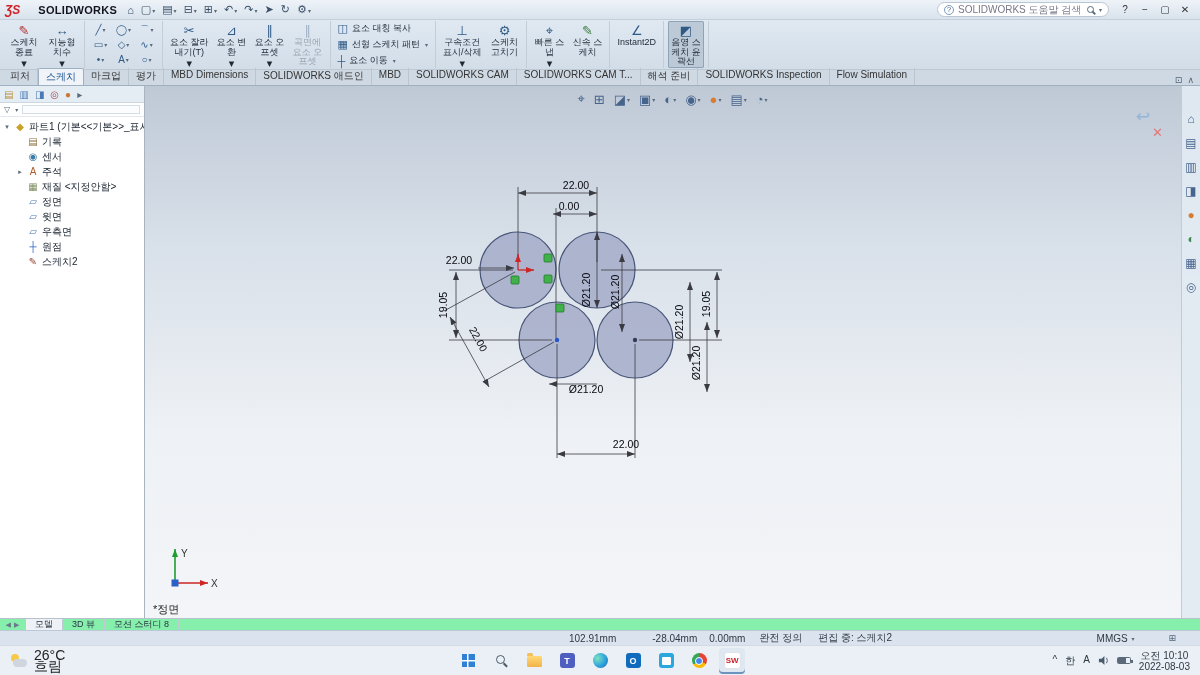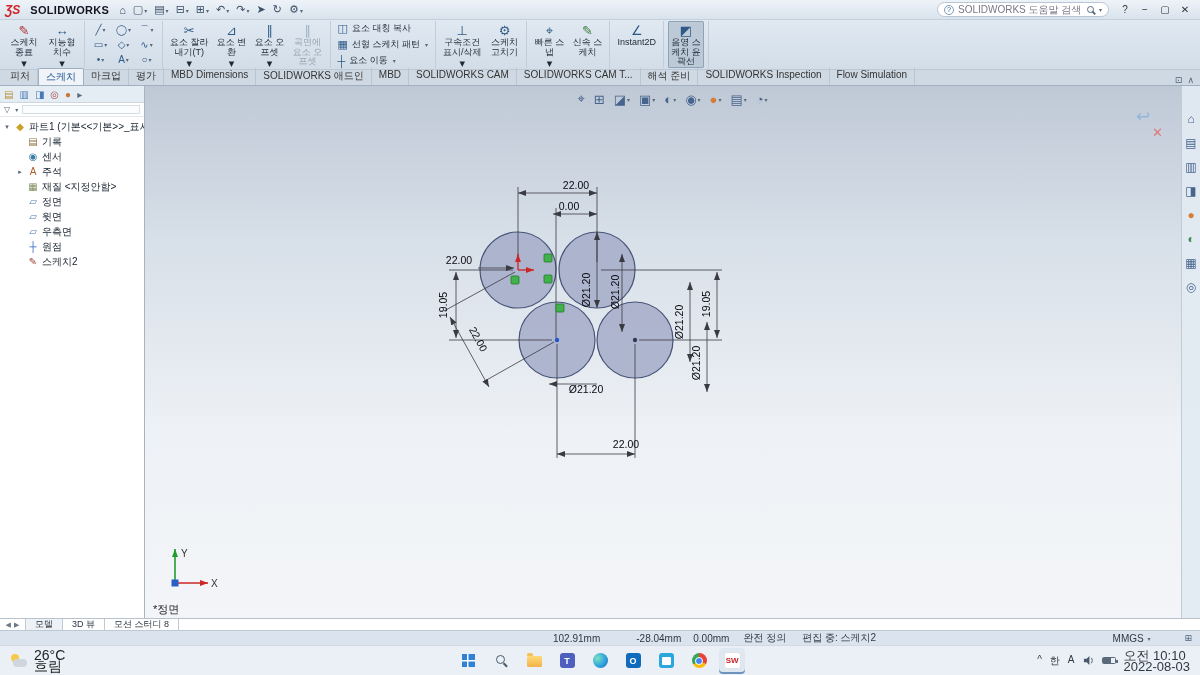--- a/index.html
+++ b/index.html
@@ -5,21 +5,21 @@
 <style>
   html,body{margin:0;padding:0}
   body{width:1200px;height:675px;overflow:hidden;position:relative;background:#e8edf3;
        font-family:"Liberation Sans","DejaVu Sans",sans-serif;font-size:11px;color:#222}
   *{box-sizing:border-box}
   small.car{font-size:6px;color:#5a6a7a;margin-left:1px;vertical-align:middle}
 
   
   #titlebar{height:20px;background:linear-gradient(#eef3f8,#d9e3ed);border-bottom:1px solid #c3cfda;
             display:flex;align-items:center;padding:0 5px;position:relative}
-  #logo{display:flex;align-items:baseline;gap:10px;margin-right:10px}
+  #logo{display:flex;align-items:baseline;gap:18px;margin-right:10px}
   #logo .mark{color:#d1232a;font-weight:bold;font-style:italic;font-size:12px}
   #logo .word{font-weight:bold;font-size:11px;letter-spacing:.3px;color:#14141e}
   #tbicons{display:flex;align-items:center;gap:7px;color:#3c5068;font-size:11px}
   #tbtitle{position:absolute;left:0;right:0;text-align:center;font-size:11px;color:#222;pointer-events:none}
   #tbright{margin-left:auto;display:flex;align-items:center;gap:6px;position:relative}
   #searchbox{display:flex;align-items:center;gap:4px;background:#fff;border:1px solid #b9c6d3;border-radius:9px;
              height:15px;padding:0 6px;width:172px;color:#778;font-size:10px;white-space:nowrap}
   #searchbox .qmark{color:#4a6d96;font-size:8px;border:1px solid #7a9cc0;border-radius:50%;
                     width:10px;height:10px;line-height:8px;text-align:center;flex:0 0 auto}
   .mag{width:7px;height:7px;border:1.5px solid #5a6b7c;border-radius:50%;position:relative;flex:0 0 auto;margin-left:auto}
@@ -79,26 +79,26 @@
            color:#46648c;font-size:13px}
   .hud-i{display:inline-flex;align-items:center}
   #confcorner{position:absolute;top:20px;right:28px;width:36px}
   #confcorner .cc-exit{font-size:17px;color:#93b5d8;display:block}
   #confcorner .cc-x{font-size:13px;font-weight:bold;color:#e07777;display:block;margin-left:16px;margin-top:-2px}
   #taskpane{position:absolute;right:0;top:0;bottom:0;width:19px;background:rgba(226,234,242,.92);
             border-left:1px solid #c2ccd6;display:flex;flex-direction:column;align-items:center;
             padding-top:26px;gap:10px;font-size:12px;color:#46648c}
 
   
-  #bottomtabs{height:12px;background:#ffffff;border-top:1px solid #b7c2cd;display:flex;align-items:stretch;font-size:9px}
+  #bottomtabs{height:12px;background:#86efac;border-top:1px solid #b7c2cd;display:flex;align-items:stretch;font-size:9px}
   .bt-nav{width:26px;display:flex;align-items:center;justify-content:center;gap:3px;color:#6a7a8a;font-size:7px;border-right:1px solid #bfcad5}
   .btab{padding:0 9px;display:flex;align-items:center;border-right:1px solid #bfcad5;color:#2a3542}
   .btab.active{background:#eef2f6}
   #statusbar{height:15px;background:#dbe4ee;border-top:1px solid #bcc8d4;display:flex;align-items:center;
-             font-size:10px;color:#2e3844;padding:0 8px;white-space:nowrap}
+             font-size:10px;color:#2e3844;padding:0 24px;white-space:nowrap}
   #statusbar .sbx{margin-left:545px}
   #statusbar .sby{margin-left:36px}
   #statusbar .sbz{margin-left:12px}
   #statusbar .sbs{margin-left:14px}
   #statusbar .sbe{margin-left:16px}
   #statusbar .sbu{margin-left:auto;margin-right:34px}
   #statusbar .sbi{color:#51667c;font-size:9px}
 
   
   #taskbar{height:30px;background:#eaf0f6;border-top:1px solid #d2dae2;display:flex;align-items:center;padding:0 10px;position:relative}
@@ -123,21 +123,21 @@
   .k-store{width:15px;height:15px;background:#2aa7dd;border-radius:3px;position:relative}
   .k-store::before{content:"";position:absolute;left:3px;right:3px;top:4px;bottom:3px;background:#fff;border-radius:1px}
   .k-chrome{width:15px;height:15px;border-radius:50%;background:conic-gradient(#ea4335 0 33%,#fbbc05 0 66%,#34a853 0 100%);position:relative}
   .k-chrome::after{content:"";position:absolute;inset:3.5px;background:#4285f4;border:1.5px solid #fff;border-radius:50%}
   .k-sw{width:17px;height:17px;background:#fff;border:1px solid #dfe4ea;border-radius:3px;color:#c8242b;
         font-size:8px;font-weight:bold;letter-spacing:-.3px}
   #tray{margin-left:auto;display:flex;align-items:center;gap:8px;font-size:10px;color:#2e3844}
   .batt{width:14px;height:7px;border:1px solid #5a6a7a;border-radius:1.5px;position:relative;
         background:linear-gradient(90deg,#5a6a7a 0 70%,transparent 70%)}
   .batt::after{content:"";position:absolute;right:-3px;top:1.5px;width:2px;height:3px;background:#5a6a7a}
-  #clock{text-align:left;font-size:13px;line-height:11px}
+  #clock{text-align:center;font-size:10px;line-height:11px}
 </style>
 </head>
 <body>
 
 <div id="titlebar">
   <span id="logo">
     <span class="mark">ƷS</span>
     <span class="word">SOLIDWORKS</span>
   </span>
   <span id="tbicons">

